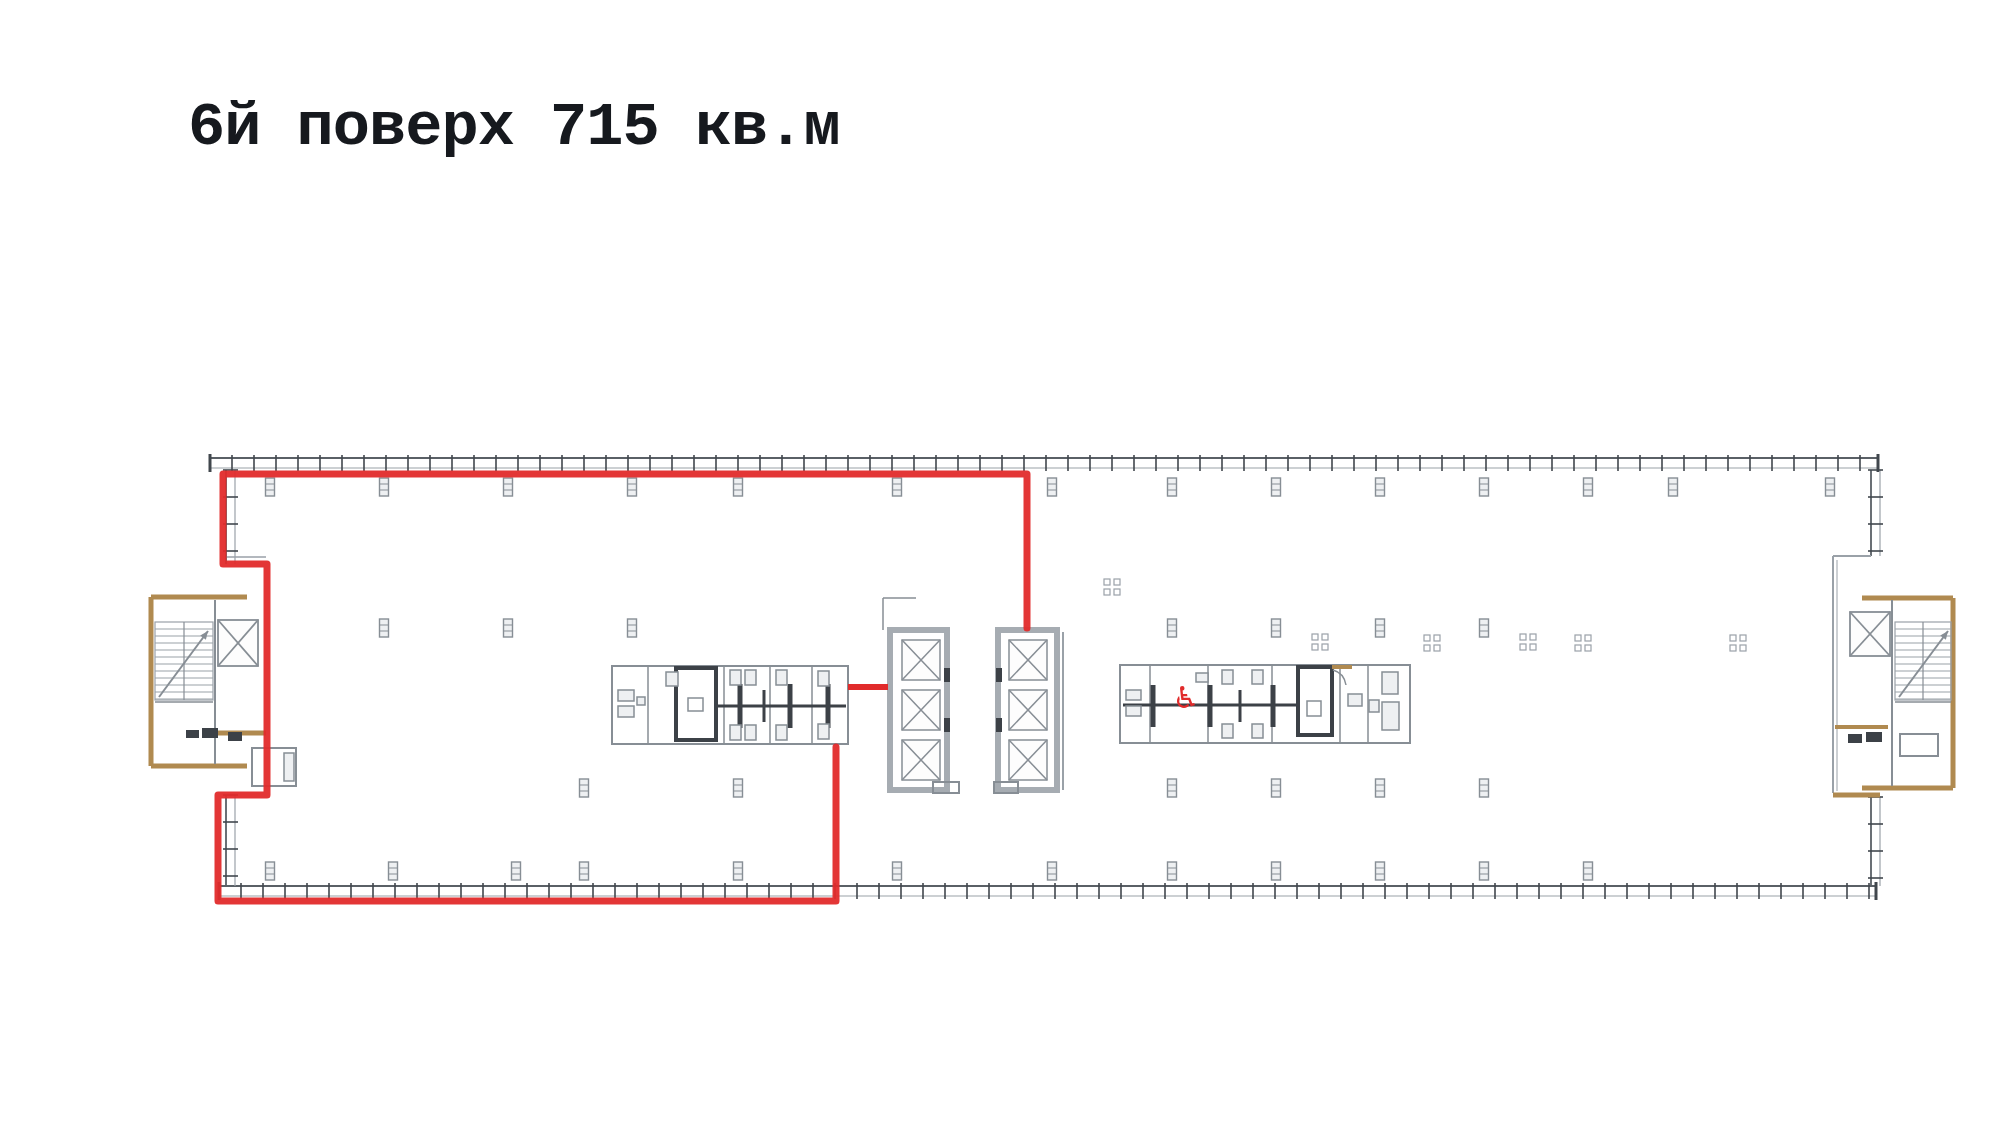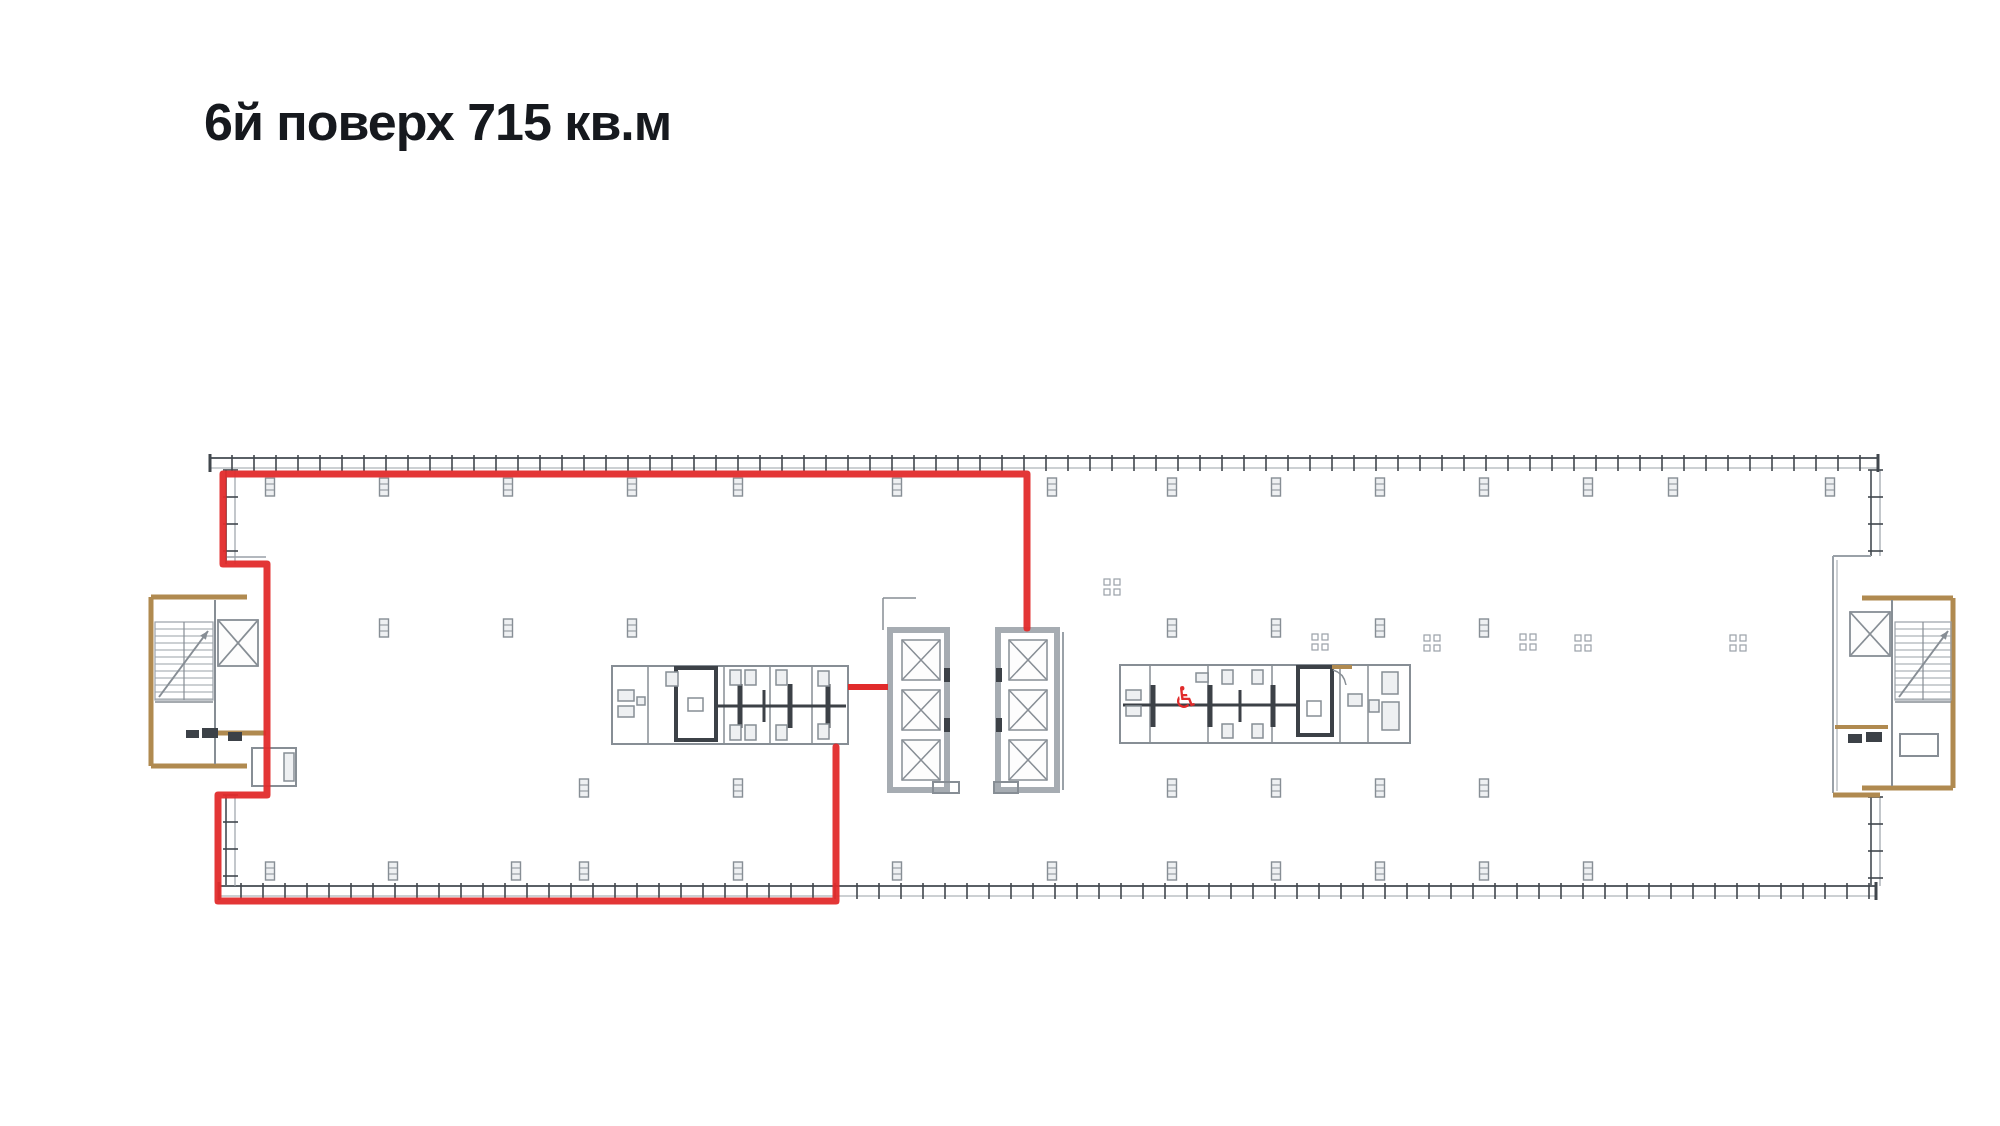--- a/index.html
+++ b/index.html
@@ -1,19 +1,19 @@
 <!DOCTYPE html>
 <html><head>
 <meta charset="utf-8">
 <style>
   html,body{margin:0;padding:0;background:#ffffff;}
   body{width:2000px;height:1126px;position:relative;overflow:hidden;
        font-family:"Liberation Sans",sans-serif;}
-  .title{position:absolute;left:204px;top:92px;font-size:52px;font-weight:700;
-         letter-spacing:-1px;color:#16191e;white-space:nowrap;}
+  .title{position:absolute;left:188px;top:92px;font-size:62px;font-weight:700;
+         letter-spacing:-1px;color:#16191e;white-space:nowrap;font-family:Liberation Mono, monospace;}
   .plan{position:absolute;left:0;top:0;width:2000px;height:1126px;}
   svg{display:block;}
 </style>
 </head>
 <body>
 
 <div class="title">6й поверх 715 кв.м</div>
 
 <div class="plan">
   <svg id="plan-svg" width="2000" height="1126" viewBox="0 0 2000 1126">

